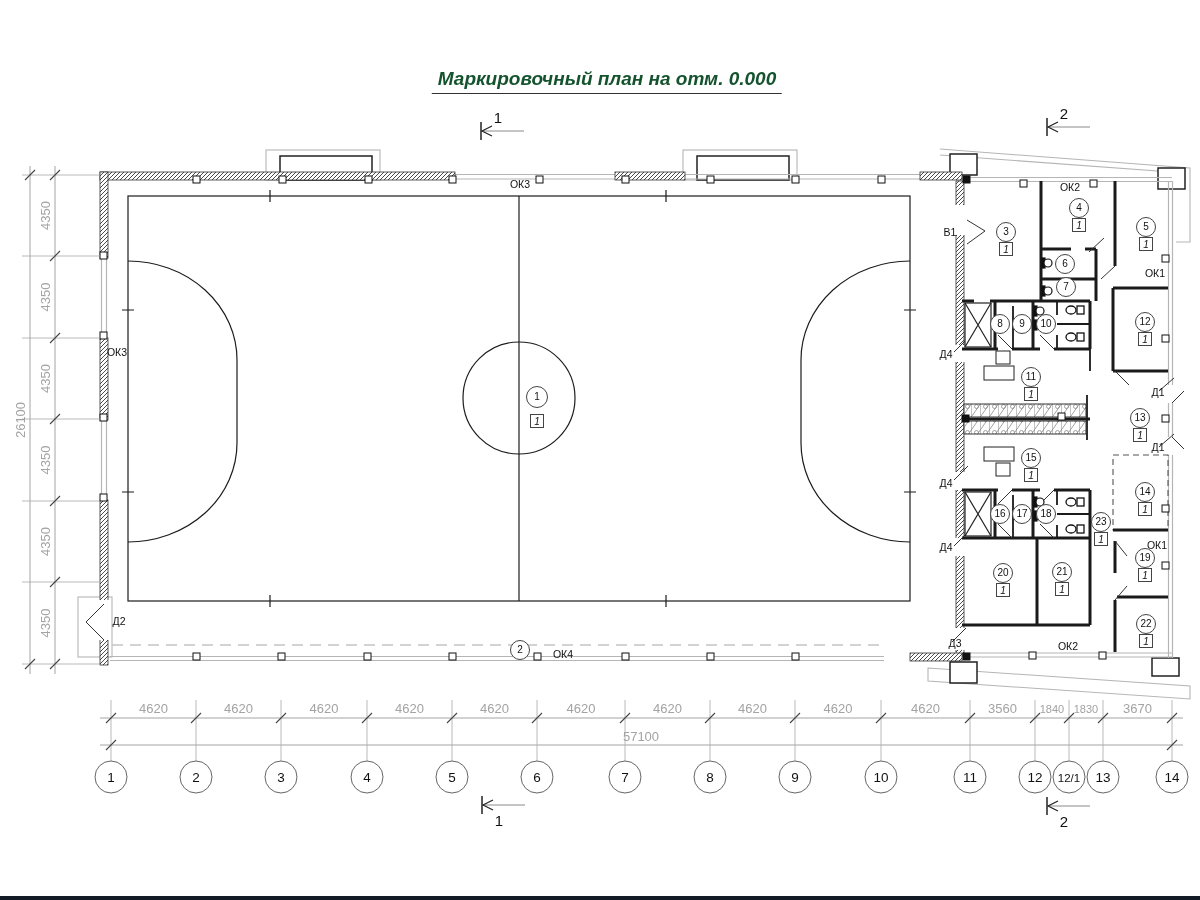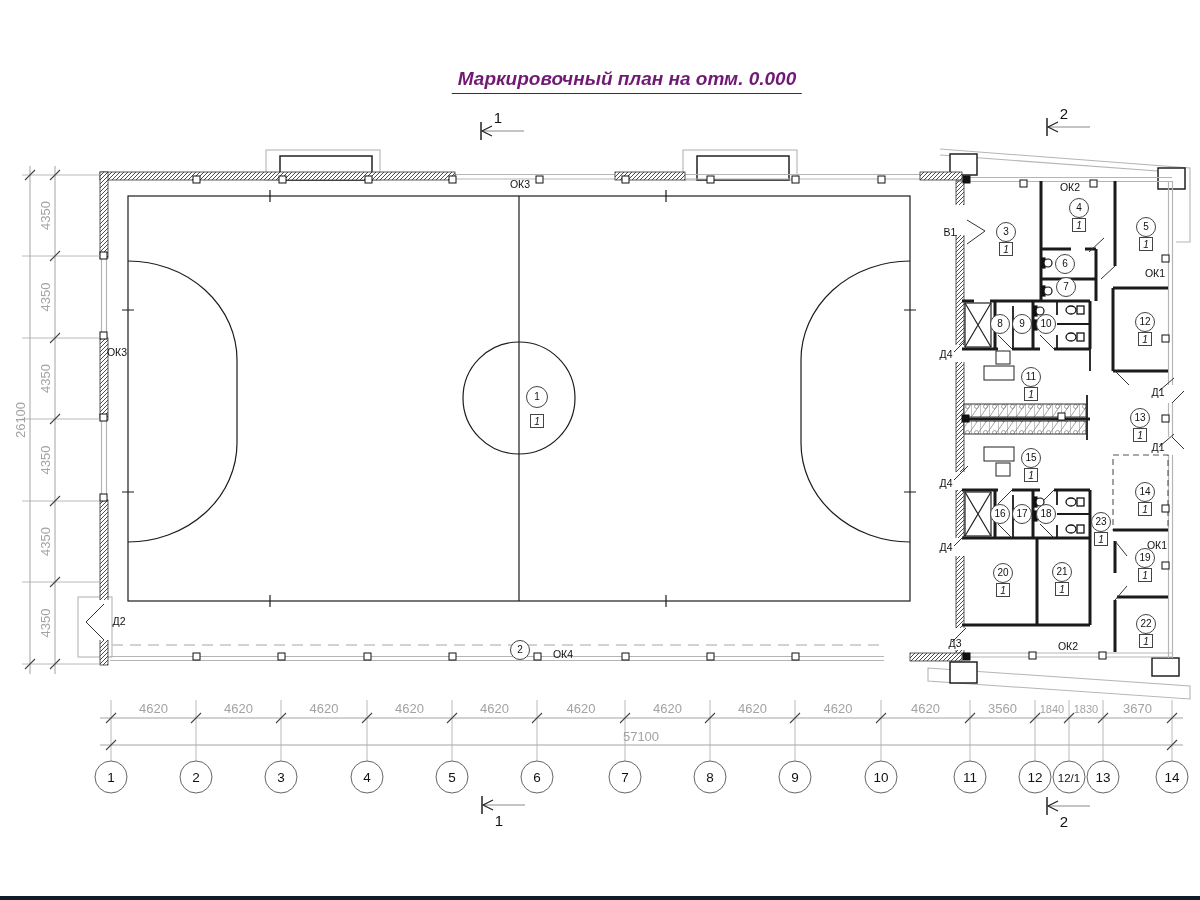--- a/index.html
+++ b/index.html
@@ -1,19 +1,19 @@
 <!DOCTYPE html>
 <html><head>
 <meta charset="utf-8">
 <style>
   html,body{margin:0;padding:0;background:#e8e8e8;}
   .canvas{position:relative;width:1200px;height:900px;background:#ffffff;overflow:hidden;
           font-family:"Liberation Sans",sans-serif;}
-  .title{position:absolute;left:627px;top:68px;transform:translateX(-50%);
-         font-size:19px;font-style:italic;font-weight:600;color:#701a75;
+  .title{position:absolute;left:607px;top:68px;transform:translateX(-50%);
+         font-size:19px;font-style:italic;font-weight:600;color:#14532d;
          border-bottom:1.5px solid #333;padding:0 6px 3px 6px;white-space:nowrap;}
   svg text{font-family:"Liberation Sans",sans-serif;}
   .roomnum{font-size:10px;fill:#111;text-anchor:middle;}
   .floornum{font-size:10px;font-style:italic;fill:#111;text-anchor:middle;}
   .lbl{font-size:10.5px;fill:#111;text-anchor:middle;}
   .dimtxt{font-size:13px;fill:#a3a3a3;text-anchor:middle;}
   .dimtxt.small{font-size:11px;}
   .bubtxt{font-size:13.5px;fill:#111;text-anchor:middle;}
   .bubtxt.small{font-size:11.5px;}
   .sectxt{font-size:15px;fill:#111;text-anchor:middle;}

